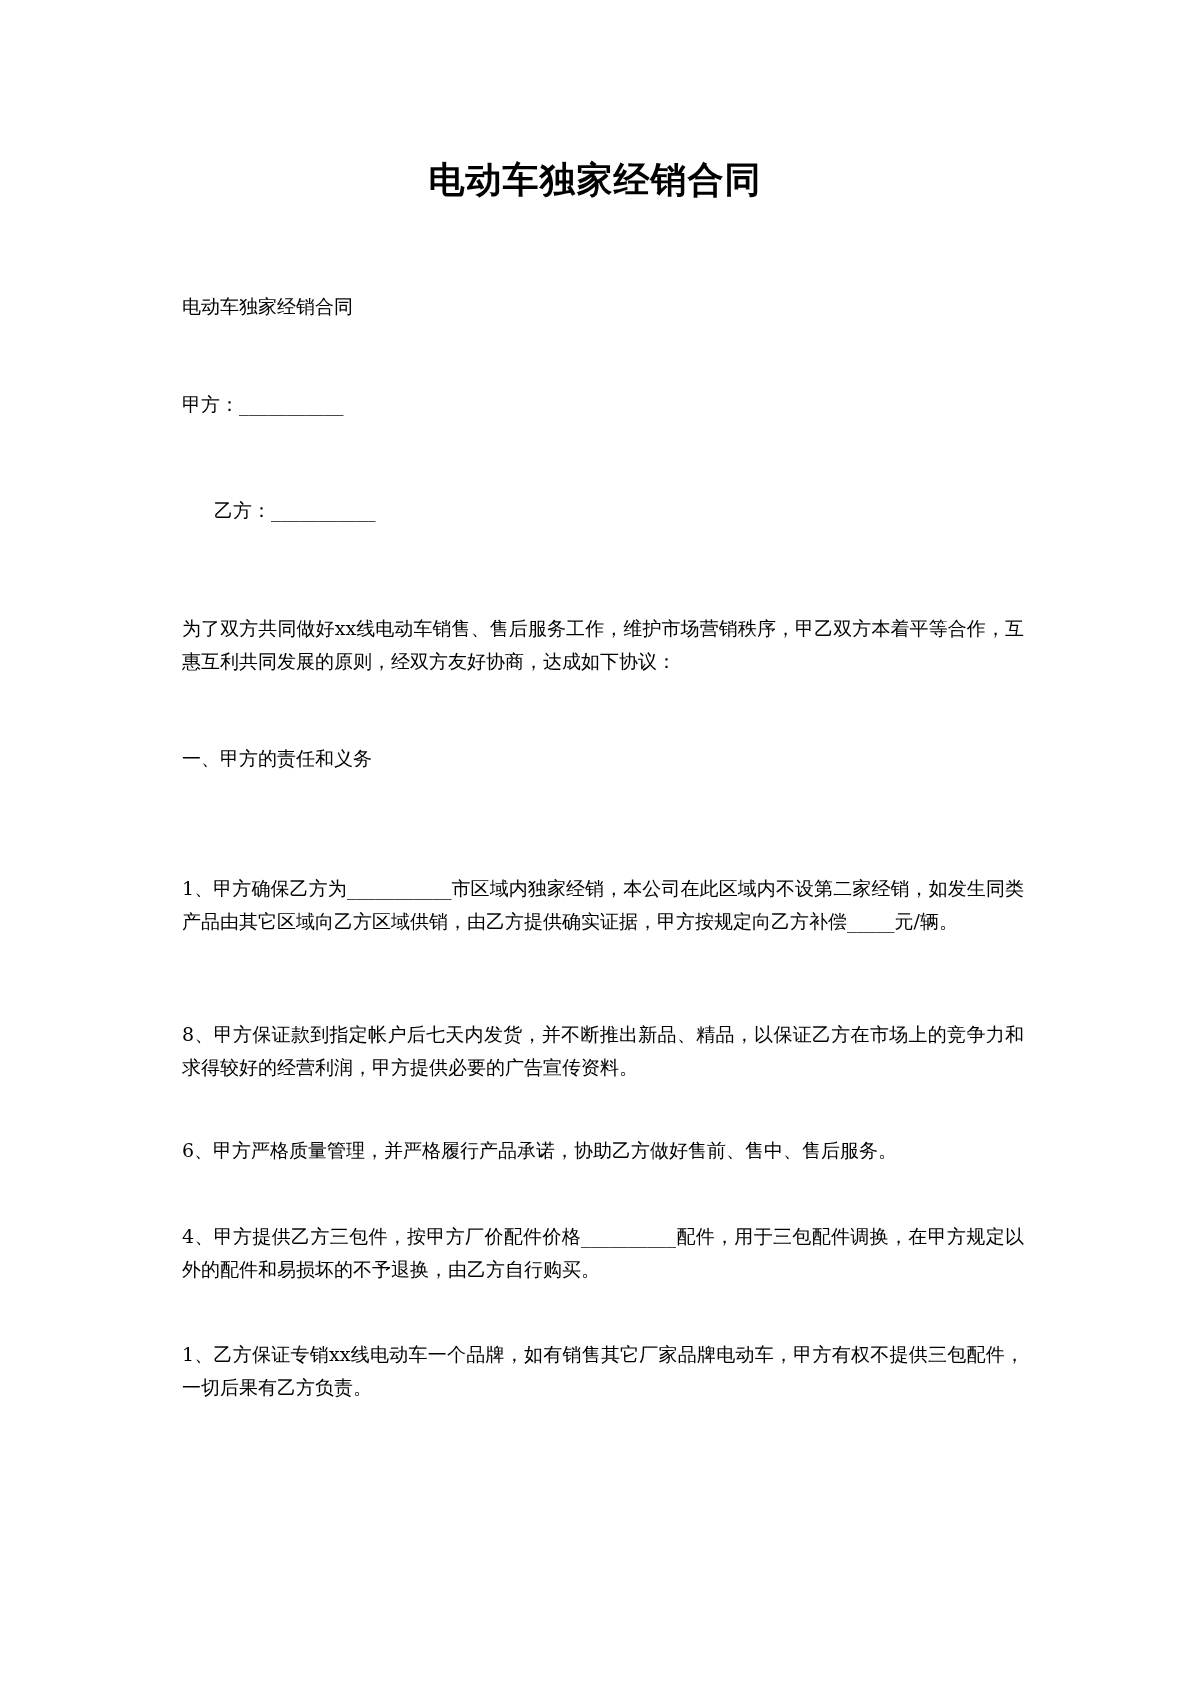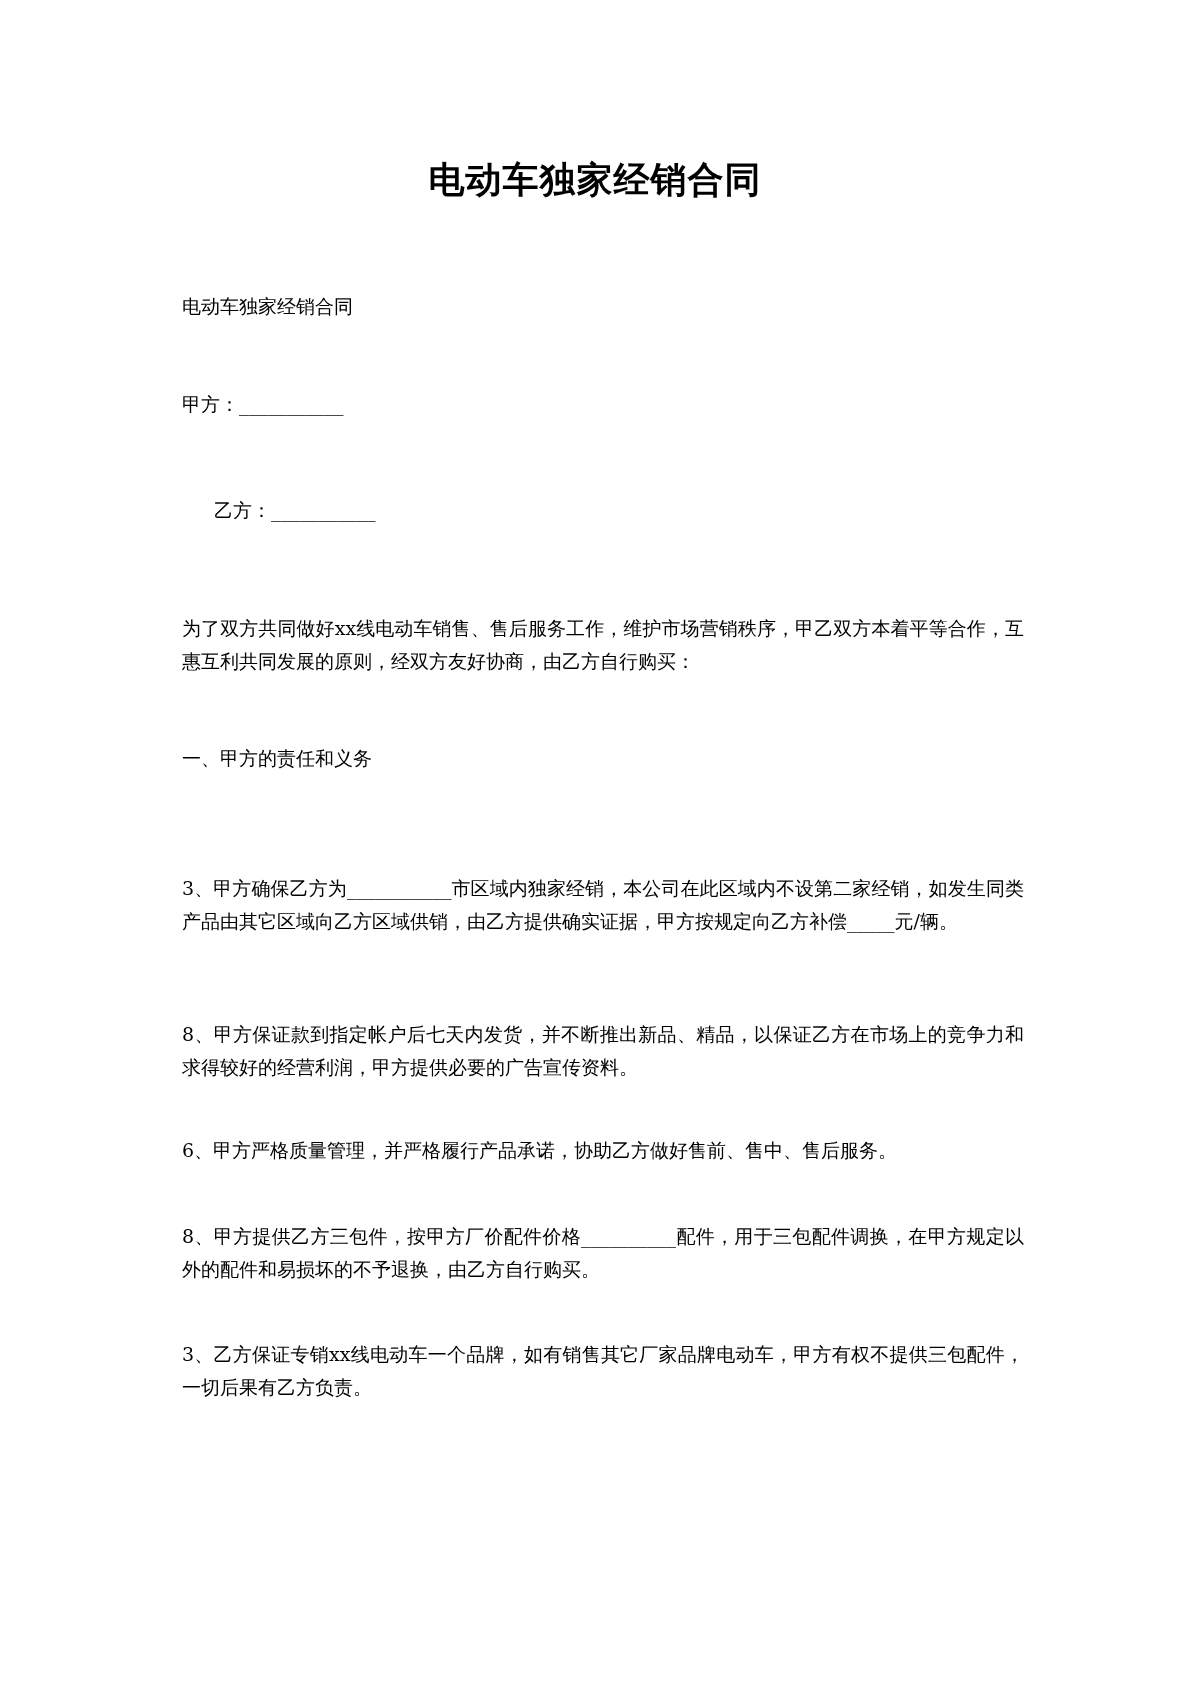--- a/index.html
+++ b/index.html
@@ -20,30 +20,30 @@
   <div class="p" style="top:290px;">电动车独家经销合同</div>
 
   <div class="p" style="top:388px;">
     <span>甲方：</span><span>___________</span>
   </div>
 
   <div class="p" style="top:494px;margin-left:32px;">
     <span>乙方：</span><span>___________</span>
   </div>
 
-  <div class="p" style="top:612px;">为了双方共同做好xx线电动车销售、售后服务工作，维护市场营销秩序，甲乙双方本着平等合作，互惠互利共同发展的原则，经双方友好协商，由乙方自行购买：</div>
+  <div class="p" style="top:612px;">为了双方共同做好xx线电动车销售、售后服务工作，维护市场营销秩序，甲乙双方本着平等合作，互惠互利共同发展的原则，经双方友好协商，达成如下协议：</div>
 
   <div class="p" style="top:742px;">一、甲方的责任和义务</div>
 
   <div class="p" style="top:872px;">
-    <span>3、甲方确保乙方为</span><span>___________</span><span>市区域内独家经销，本公司在此区域内不设第二家经销，如发生同类产品由其它区域向乙方区域供销，由乙方提供确实证据，甲方按规定向乙方补偿</span><span>_____</span><span>元/辆。</span>
+    <span>1、甲方确保乙方为</span><span>___________</span><span>市区域内独家经销，本公司在此区域内不设第二家经销，如发生同类产品由其它区域向乙方区域供销，由乙方提供确实证据，甲方按规定向乙方补偿</span><span>_____</span><span>元/辆。</span>
   </div>
 
   <div class="p" style="top:1018px;">8、甲方保证款到指定帐户后七天内发货，并不断推出新品、精品，以保证乙方在市场上的竞争力和求得较好的经营利润，甲方提供必要的广告宣传资料。</div>
 
   <div class="p" style="top:1134px;">6、甲方严格质量管理，并严格履行产品承诺，协助乙方做好售前、售中、售后服务。</div>
 
   <div class="p" style="top:1220px;">
-    <span>8、甲方提供乙方三包件，按甲方厂价配件价格</span><span>__________</span><span>配件，用于三包配件调换，在甲方规定以外的配件和易损坏的不予退换，由乙方自行购买。</span>
+    <span>4、甲方提供乙方三包件，按甲方厂价配件价格</span><span>__________</span><span>配件，用于三包配件调换，在甲方规定以外的配件和易损坏的不予退换，由乙方自行购买。</span>
   </div>
 
-  <div class="p" style="top:1338px;">3、乙方保证专销xx线电动车一个品牌，如有销售其它厂家品牌电动车，甲方有权不提供三包配件，一切后果有乙方负责。</div>
+  <div class="p" style="top:1338px;">1、乙方保证专销xx线电动车一个品牌，如有销售其它厂家品牌电动车，甲方有权不提供三包配件，一切后果有乙方负责。</div>
 </div>
 
 </body></html>

